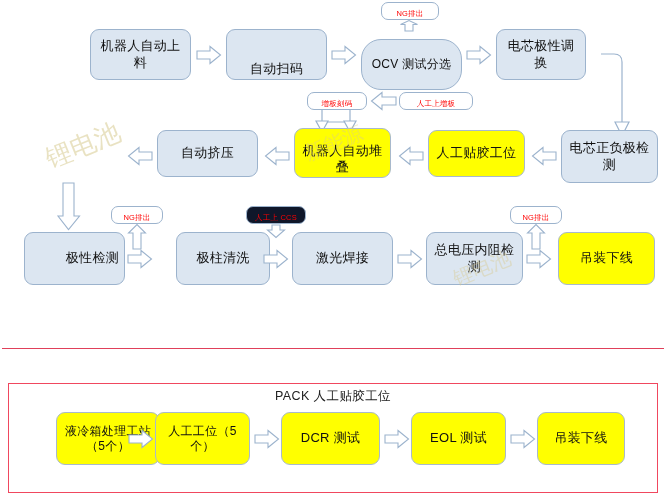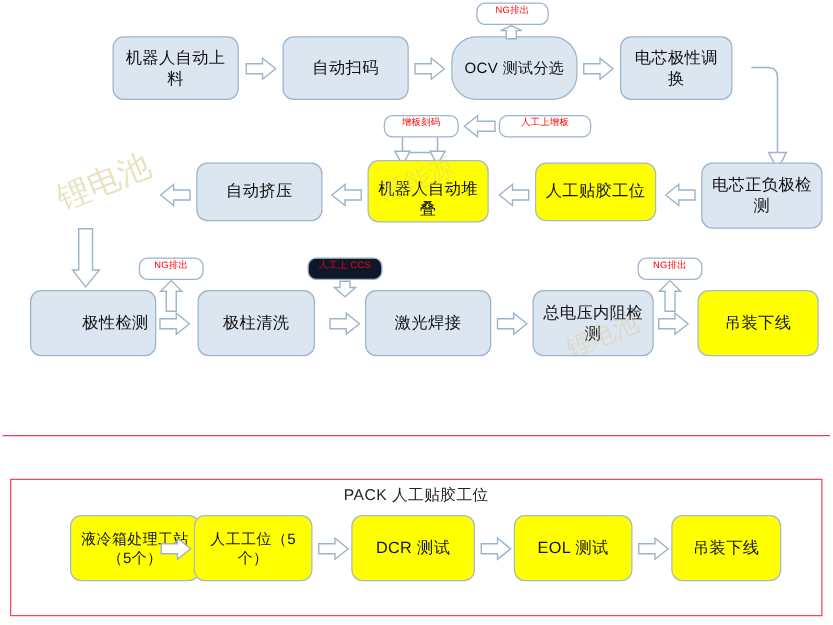--- a/index.html
+++ b/index.html
@@ -40,21 +40,21 @@
   
   .tag{
     position:absolute;
     box-sizing:border-box;
     border-radius:7px;
     border:1px solid #9cb3cd;
     background:#ffffff;
     color:#ff0000;
     font-size:7.5px;
     display:flex;
-    align-items:flex-start;
+    align-items:flex-end;
     justify-content:center;
     text-align:center;
     letter-spacing:.2px;
     white-space:nowrap;
   }
   .tag.yellowtag{background:#0f172a;}
 
   
   .arrow{position:absolute;}
   .arrow svg{display:block;overflow:visible;}
@@ -106,31 +106,31 @@
   <div class="node blue" style="left:90px;top:29px;width:101px;height:51px;">
     <span>机器人自动上料</span>
   </div>
 
   <div class="arrow" style="left:196px;top:45px;">
     <svg width="26" height="20" viewBox="0 0 26 20">
       <path class="apath" d="M1,6 L14,6 L14,1.5 L24.5,10 L14,18.5 L14,14 L1,14 Z"></path>
     </svg>
   </div>
 
-  <div class="node blue" style="left:226px;top:29px;width:101px;height:51px;">
+  <div class="node blue" style="left:226px;top:29px;width:101px;height:51px;align-items:flex-end;">
     <span>自动扫码</span>
   </div>
 
   <div class="arrow" style="left:331px;top:45px;">
     <svg width="26" height="20" viewBox="0 0 26 20">
       <path class="apath" d="M1,6 L14,6 L14,1.5 L24.5,10 L14,18.5 L14,14 L1,14 Z"></path>
     </svg>
   </div>
 
-  <div class="node blue small" style="left:361px;top:29px;width:101px;height:51px;border-radius:20px;">
+  <div class="node blue small" style="left:361px;top:39px;width:101px;height:51px;border-radius:20px;">
     <span>OCV 测试分选</span>
   </div>
 
   <div class="arrow" style="left:466px;top:45px;">
     <svg width="26" height="20" viewBox="0 0 26 20">
       <path class="apath" d="M1,6 L14,6 L14,1.5 L24.5,10 L14,18.5 L14,14 L1,14 Z"></path>
     </svg>
   </div>
 
   <div class="node blue" style="left:496px;top:29px;width:90px;height:51px;">
@@ -231,21 +231,21 @@
     <svg width="20" height="26" viewBox="0 0 20 26">
       <path class="apath" d="M6,25 L6,9 L1.5,9 L10,0.5 L18.5,9 L14,9 L14,25 Z"></path>
     </svg>
   </div>
   <div class="arrow" style="left:127px;top:249px;">
     <svg width="26" height="20" viewBox="0 0 26 20">
       <path class="apath" d="M1,6 L14,6 L14,1.5 L24.5,10 L14,18.5 L14,14 L1,14 Z"></path>
     </svg>
   </div>
 
-  <div class="node blue" style="left:158px;top:232px;width:94px;height:53px;text-align:right;">
+  <div class="node blue" style="left:176px;top:232px;width:94px;height:53px;text-align:right;">
     <span>极柱清洗</span>
   </div>
 
   <div class="arrow" style="left:263px;top:249px;">
     <svg width="26" height="20" viewBox="0 0 26 20">
       <path class="apath" d="M1,6 L14,6 L14,1.5 L24.5,10 L14,18.5 L14,14 L1,14 Z"></path>
     </svg>
   </div>
 
   <div class="tag yellowtag" style="left:246px;top:206px;width:60px;height:18px;">

